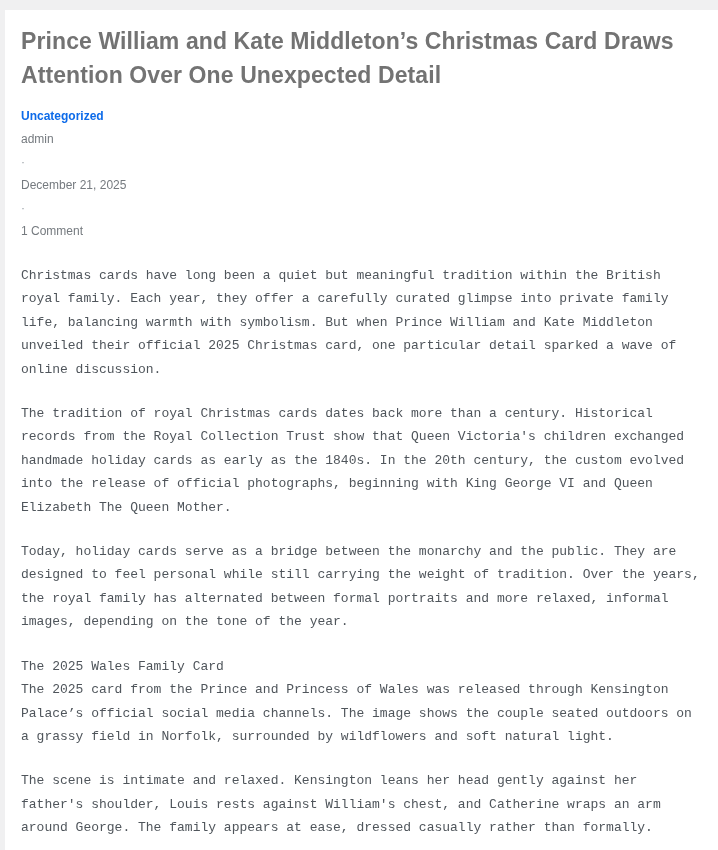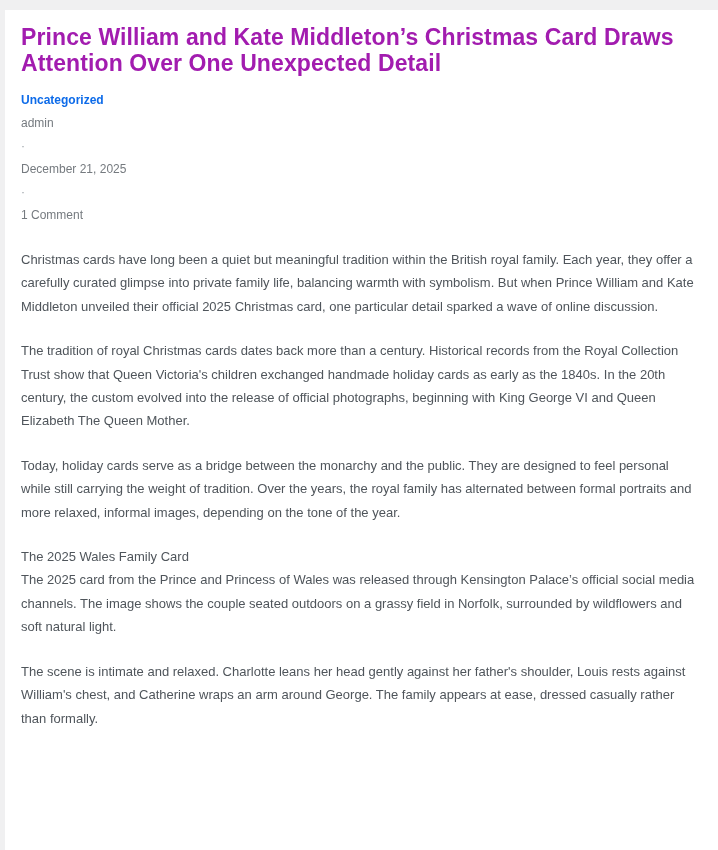--- a/index.html
+++ b/index.html
@@ -30,23 +30,23 @@
     position: absolute;
     left: 5px; top: 10px; right: 0; bottom: 0;
     background: #ffffff;
     padding: 8px 18px 0 16px;
     box-sizing: border-box;
     overflow: hidden;
   }
   h1.post-title {
     margin: 6px 0 17px 0;
     font-size: 23px;
-    line-height: 26px;
+    line-height: 34px;
     font-weight: 700;
-    color: #a21caf;
+    color: #737373;
     letter-spacing: 0.1px;
   }
   .meta-row {
     display: flex;
     align-items: baseline;
     gap: 9px;
     font-size: 12px;
     color: #757a7f;
     margin: 0 0 26px 0;
     flex-direction: column;
@@ -63,20 +63,21 @@
   }
   .meta-row .meta-item {
     color: #757a7f;
   }
   article.post-content p {
     margin: 0 0 21px 0;
     font-size: 13px;
     line-height: 23.4px;
     color: #4f555b;
     white-space: pre-line;
+    font-family: Liberation Mono, monospace;
   }
 </style>
 </head>
 <body>
 
 <div class="top-strip"></div>
 <div class="left-strip"></div>
 
 <main class="card">
 
@@ -90,16 +91,16 @@
     <span class="meta-sep">·</span>
     <span class="meta-item">1 Comment</span>
   </div>
 
   <article class="post-content">
     <p>Christmas cards have long been a quiet but meaningful tradition within the British royal family. Each year, they offer a carefully curated glimpse into private family life, balancing warmth with symbolism. But when Prince William and Kate Middleton unveiled their official 2025 Christmas card, one particular detail sparked a wave of online discussion.</p>
     <p>The tradition of royal Christmas cards dates back more than a century. Historical records from the Royal Collection Trust show that Queen Victoria's children exchanged handmade holiday cards as early as the 1840s. In the 20th century, the custom evolved into the release of official photographs, beginning with King George VI and Queen Elizabeth The Queen Mother.</p>
     <p>Today, holiday cards serve as a bridge between the monarchy and the public. They are designed to feel personal while still carrying the weight of tradition. Over the years, the royal family has alternated between formal portraits and more relaxed, informal images, depending on the tone of the year.</p>
     <p>The 2025 Wales Family Card
 The 2025 card from the Prince and Princess of Wales was released through Kensington Palace’s official social media channels. The image shows the couple seated outdoors on a grassy field in Norfolk, surrounded by wildflowers and soft natural light.</p>
-    <p>The scene is intimate and relaxed. Charlotte leans her head gently against her father's shoulder, Louis rests against William's chest, and Catherine wraps an arm around George. The family appears at ease, dressed casually rather than formally.</p>
+    <p>The scene is intimate and relaxed. Kensington leans her head gently against her father's shoulder, Louis rests against William's chest, and Catherine wraps an arm around George. The family appears at ease, dressed casually rather than formally.</p>
   </article>
 
 </main>
 
 </body></html>

